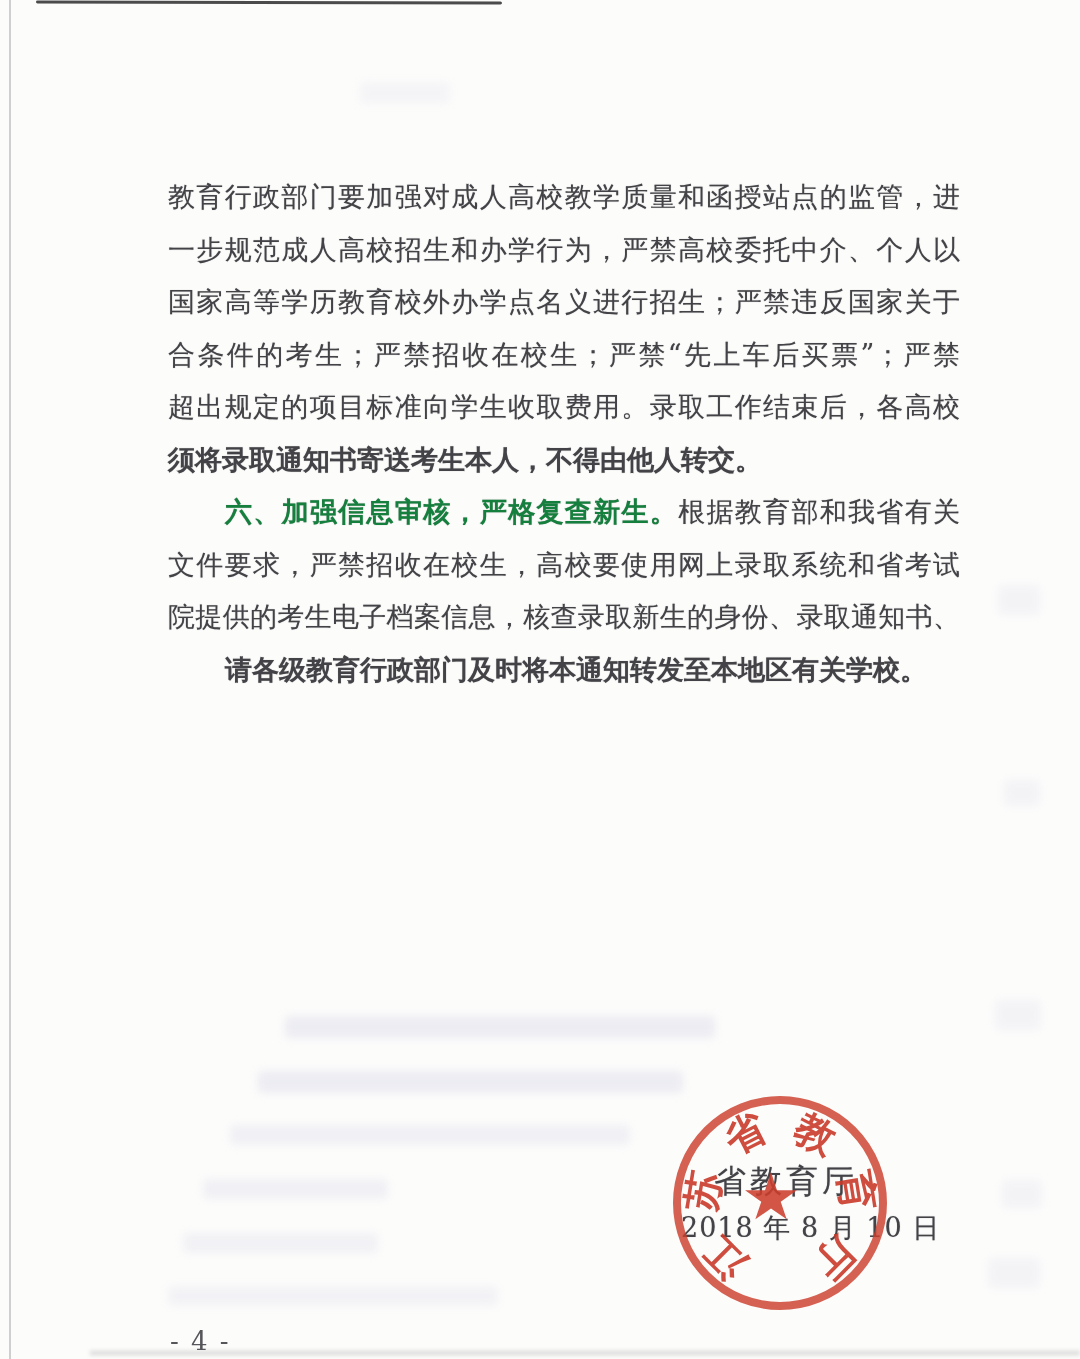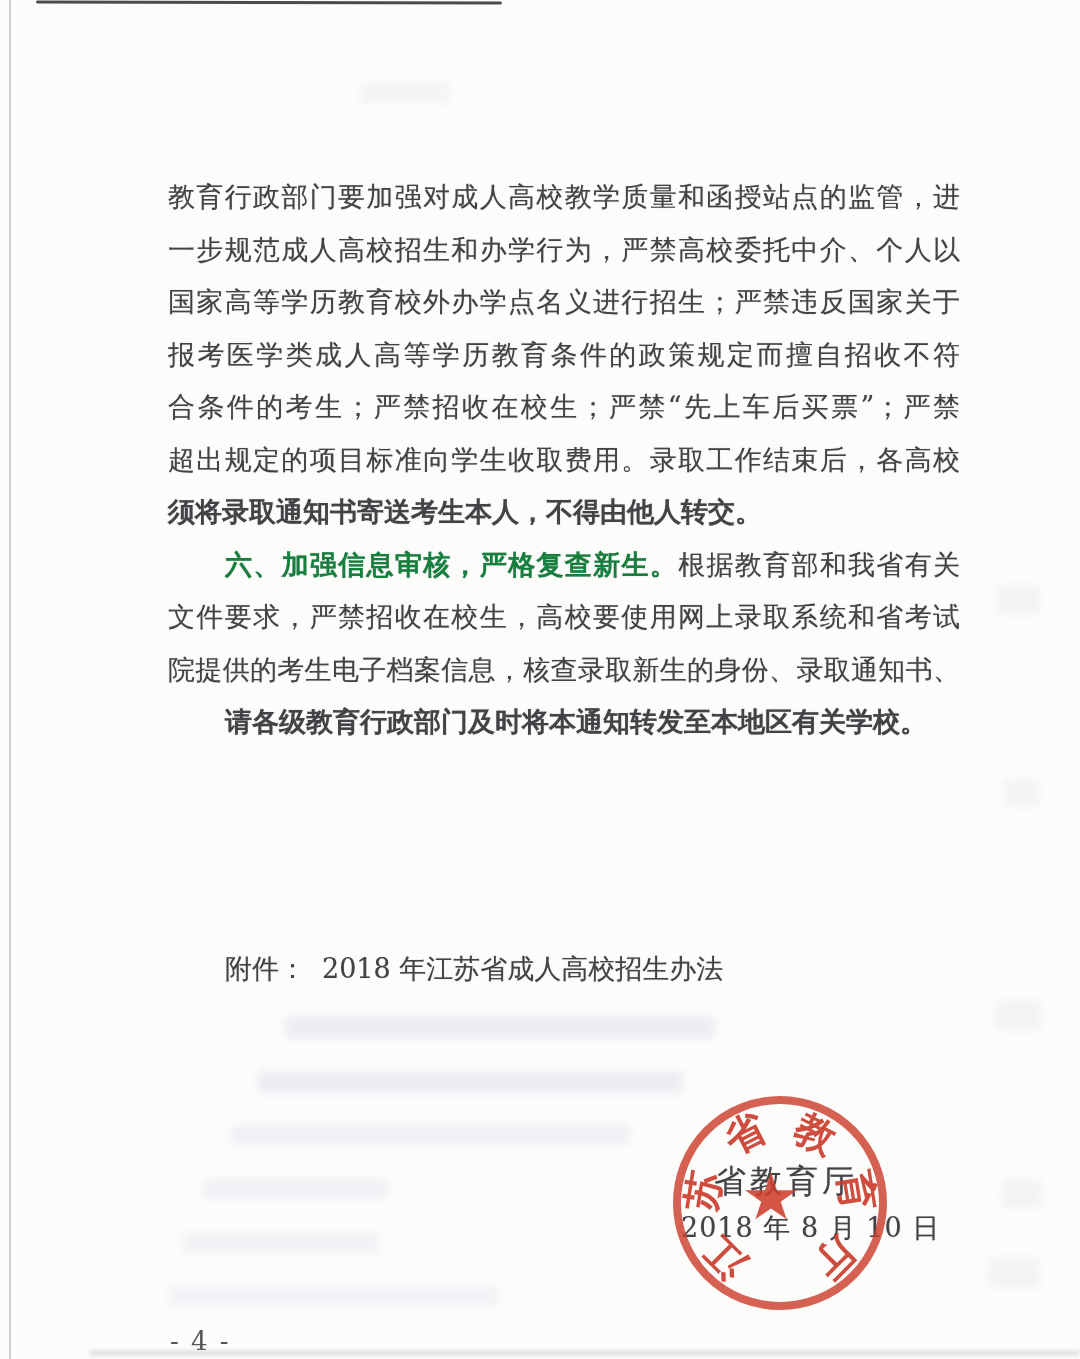--- a/index.html
+++ b/index.html
@@ -99,33 +99,29 @@
   <div class="ghost" style="left:998px;top:585px;width:42px;height:30px;opacity:.4"></div>
   <div class="ghost" style="left:1004px;top:780px;width:36px;height:26px;opacity:.4"></div>
   <div class="ghost" style="left:995px;top:1000px;width:46px;height:30px;opacity:.4"></div>
   <div class="ghost" style="left:1002px;top:1180px;width:40px;height:28px;opacity:.4"></div>
   <div class="ghost" style="left:988px;top:1258px;width:52px;height:30px;opacity:.4"></div>
 
   <main class="body-text">
     <div class="line"><b></b><span>教育行政部门要加强对成人高校教学质量和函授站点的监管，进</span></div>
     <div class="line"><b></b><span>一步规范成人高校招生和办学行为，严禁高校委托中介、个人以</span></div>
     <div class="line"><b></b><span>国家高等学历教育校外办学点名义进行招生；严禁违反国家关于</span></div>
-    <div class="line"><b></b><span>报考医学类成人高等学历教育条件的政策规定而擅自招收不符</span></div>
     <div class="line"><b></b><span>合条件的考生；严禁招收在校生；严禁“先上车后买票”；严禁</span></div>
     <div class="line"><b></b><span>超出规定的项目标准向学生收取费用。录取工作结束后，各高校</span></div>
     <div class="line endp"><b></b><span>须将录取通知书寄送考生本人，不得由他人转交。</span></div>
     <div class="line indent"><b>六、加强信息审核，严格复查新生。</b><span>根据教育部和我省有关</span></div>
     <div class="line"><b></b><span>文件要求，严禁招收在校生，高校要使用网上录取系统和省考试</span></div>
     <div class="line"><b></b><span>院提供的考生电子档案信息，核查录取新生的身份、录取通知书、</span></div>
     <div class="line indent endp"><b></b><span>请各级教育行政部门及时将本通知转发至本地区有关学校。</span></div>
   </main>
 
-  <div class="attachment">
-    <span class="att-label">附件：</span><span class="att-title">2018 年江苏省成人高校招生办法</span>
-  </div>
 
   <div class="signer">省教育厅</div>
   <div class="doc-date">2018 年 8 月 10 日</div>
 
   <div class="seal">
     <div class="seal-ring"></div>
     <div class="seal-star"></div>
     <div class="seal-char" style="--a:-135deg">江</div>
     <div class="seal-char" style="--a:-81deg">苏</div>
     <div class="seal-char" style="--a:-27deg">省</div>

